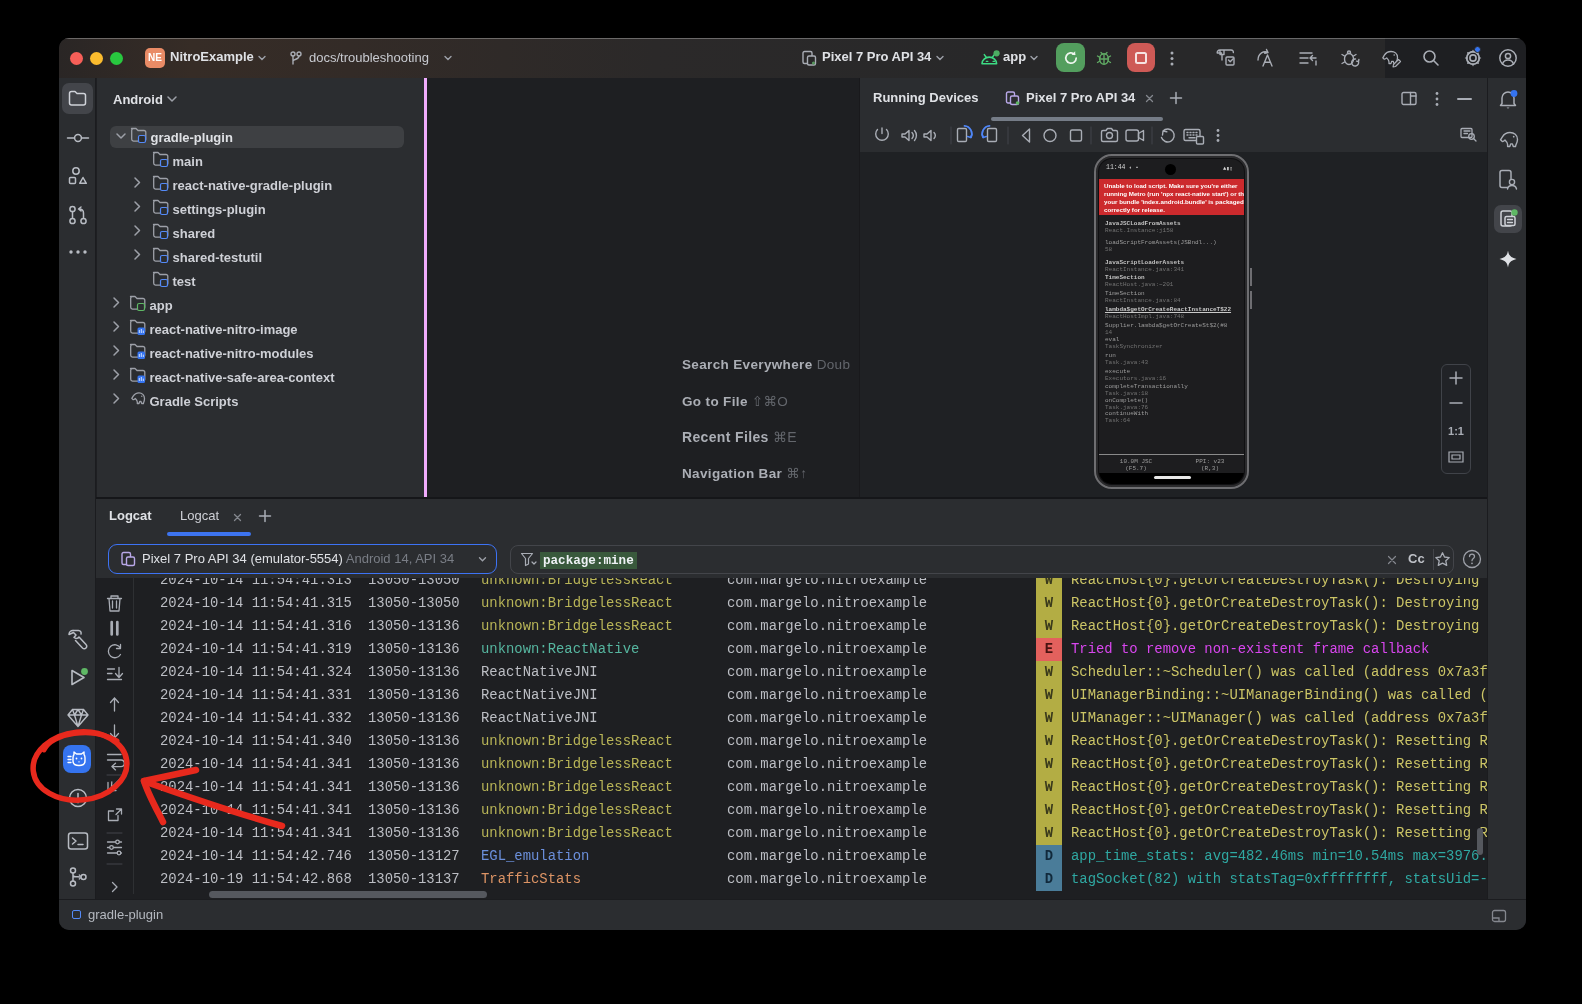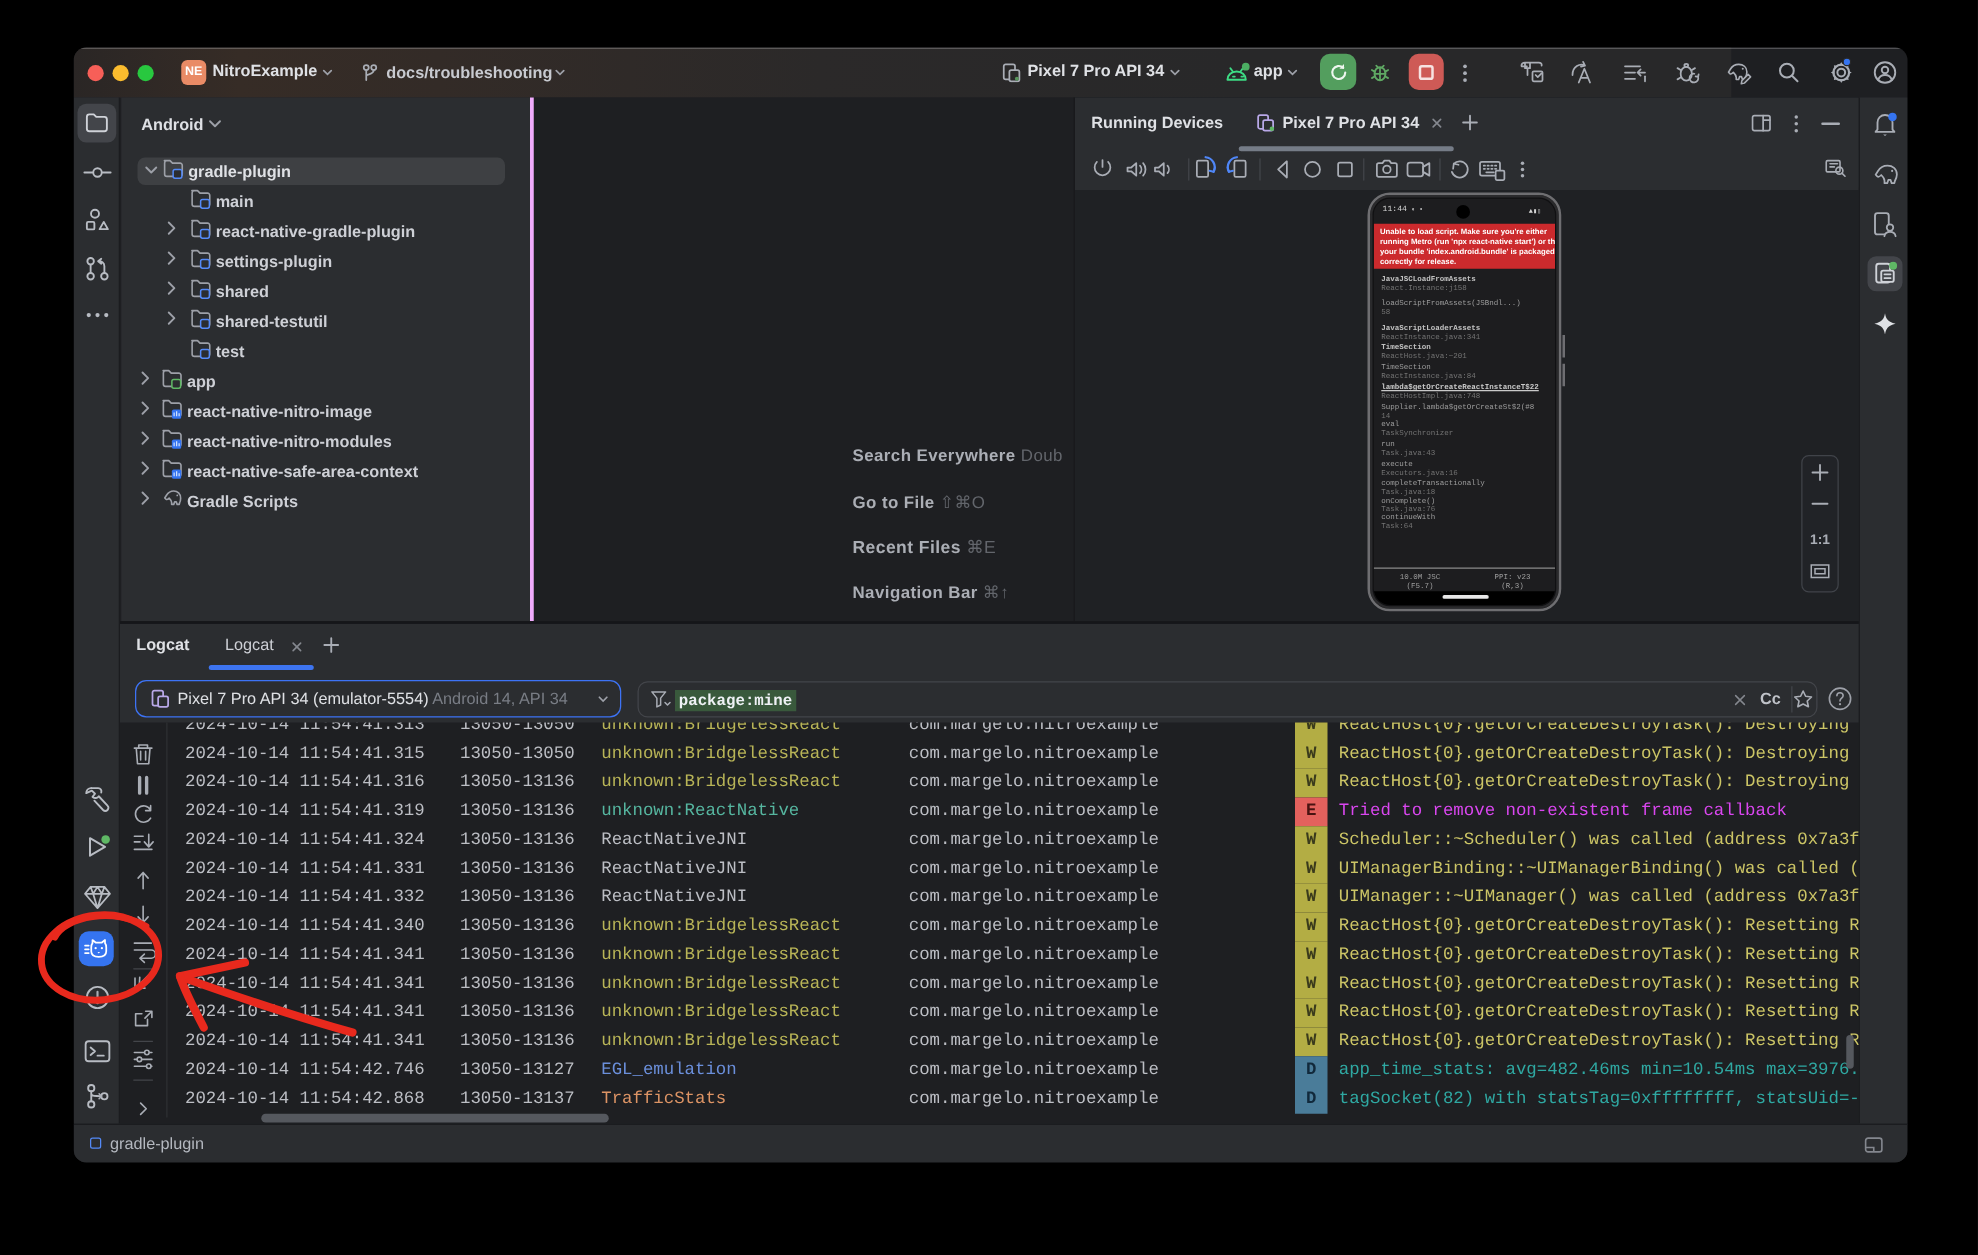--- a/index.html
+++ b/index.html
@@ -8,21 +8,21 @@
   .abs { position:absolute; }
   #win {
     position:absolute; left:59px; top:38px; width:1467px; height:892px;
     background:#1e1f22; border-radius:10px; overflow:hidden;
   }
   .mono { font-family:"Liberation Mono", monospace; }
   svg { display:block; }
   .icostroke { stroke:#a9adb5; fill:none; stroke-width:1.4; stroke-linecap:round; stroke-linejoin:round; }
   .lr { position:absolute; left:0; width:100%; height:23px; line-height:23px; white-space:pre; }
   .lr span { position:absolute; top:0; height:23px; }
-  .c-ts { left:52px; } .c-pid { left:272px; } .c-tag { left:385px; } .c-pkg { left:607px;margin-left:24px; }
+  .c-ts { left:64px; } .c-pid { left:272px; } .c-tag { left:385px; } .c-pkg { left:607px;margin-left:24px; }
   .c-bdg { left:940px; width:26px; text-align:center; font-weight:700; }
   .c-msg { left:975px; }
   .tY { color:#b8b457; } .tT { color:#56b6a0; } .tB { color:#6b8fdb; } .tO { color:#dd9465; }
   .bW { background:#b3ad44; color:#3a3a1c; } .bE { background:#e3615d; color:#471311; } .bD { background:#4a7c99; color:#11293b; }
   .mW { color:#ccc566; } .mE { color:#d946ef; } .mD { color:#2fa8a2; }
 </style>
 </head>
 <body>
 <div id="win">
 
@@ -39,21 +39,21 @@
     <div class="abs" style="left:111px;top:11px;font-size:13px;font-weight:700;color:#dfe1e5;">NitroExample</div>
     <svg class="abs" style="left:198px;top:16px;" width="10" height="8" viewBox="0 0 10 8">
         <path d="M2 2.5 L5 5.5 L8 2.5" stroke="#9da0a8" stroke-width="1.4" fill="none" stroke-linecap="round"></path>
       </svg>
 
     <svg class="abs" style="left:230px;top:13px;" width="14" height="15" viewBox="0 0 14 15">
       <circle cx="4" cy="3" r="2" class="icostroke"></circle>
         <circle cx="10" cy="3" r="2" class="icostroke"></circle>
       <path d="M4 5 L4 13 M10 5 C10 9 4 8 4 10" class="icostroke"></path>
     </svg>
-    <div class="abs" style="left:250px;top:12px;font-size:13px;color:#c8cad0;font-weight:bold;">docs/troubleshooting</div>
+    <div class="abs" style="left:250px;top:12px;font-size:13px;color:#c8cad0;">docs/troubleshooting</div>
     <svg class="abs" style="left:384px;top:16px;" width="10" height="8" viewBox="0 0 10 8">
         <path d="M2 2.5 L5 5.5 L8 2.5" stroke="#9da0a8" stroke-width="1.4" fill="none" stroke-linecap="round"></path>
       </svg>
 
     <svg class="abs" style="left:742px;top:12px;" width="16" height="16" viewBox="0 0 16 16">
       <rect x="2" y="1.5" width="9" height="12" rx="1.5" class="icostroke"></rect>
       <rect x="6.5" y="6" width="8" height="9" rx="1.5" class="icostroke" style="fill:#282829"></rect>
       <circle cx="12.5" cy="13" r="1.6" fill="#57965c" stroke="none"></circle>
     </svg>
     <div class="abs" style="left:763px;top:11px;font-size:13px;font-weight:700;color:#dfe1e5;">Pixel 7 Pro API 34</div>
@@ -553,21 +553,21 @@
       <div class="lr" style="top:59.5px;"><span class="c-ts">2024-10-14 11:54:41.319</span><span class="c-pid">13050-13136</span><span class="c-tag tT">unknown:ReactNative</span><span class="c-pkg">com.margelo.nitroexample</span><span class="c-bdg bE">E</span><span class="c-msg mE">Tried to remove non-existent frame callback</span></div>
       <div class="lr" style="top:82.5px;"><span class="c-ts">2024-10-14 11:54:41.324</span><span class="c-pid">13050-13136</span><span class="c-tag">ReactNativeJNI</span><span class="c-pkg">com.margelo.nitroexample</span><span class="c-bdg bW">W</span><span class="c-msg mW">Scheduler::~Scheduler() was called (address 0x7a3f64d3c220).</span></div>
       <div class="lr" style="top:105.5px;"><span class="c-ts">2024-10-14 11:54:41.331</span><span class="c-pid">13050-13136</span><span class="c-tag">ReactNativeJNI</span><span class="c-pkg">com.margelo.nitroexample</span><span class="c-bdg bW">W</span><span class="c-msg mW">UIManagerBinding::~UIManagerBinding() was called (address 0x7a</span></div>
       <div class="lr" style="top:128.5px;text-decoration:underline;"><span class="c-ts">2024-10-14 11:54:41.332</span><span class="c-pid">13050-13136</span><span class="c-tag">ReactNativeJNI</span><span class="c-pkg">com.margelo.nitroexample</span><span class="c-bdg bW">W</span><span class="c-msg mW">UIManager::~UIManager() was called (address 0x7a3f64d3c250).</span></div>
       <div class="lr" style="top:151.5px;"><span class="c-ts">2024-10-14 11:54:41.340</span><span class="c-pid">13050-13136</span><span class="c-tag tY">unknown:BridgelessReact</span><span class="c-pkg">com.margelo.nitroexample</span><span class="c-bdg bW">W</span><span class="c-msg mW">ReactHost{0}.getOrCreateDestroyTask(): Resetting ReactContext</span></div>
       <div class="lr" style="top:174.5px;"><span class="c-ts">2024-10-14 11:54:41.341</span><span class="c-pid">13050-13136</span><span class="c-tag tY">unknown:BridgelessReact</span><span class="c-pkg">com.margelo.nitroexample</span><span class="c-bdg bW">W</span><span class="c-msg mW">ReactHost{0}.getOrCreateDestroyTask(): Resetting ReactContext</span></div>
       <div class="lr" style="top:197.5px;"><span class="c-ts">2024-10-14 11:54:41.341</span><span class="c-pid">13050-13136</span><span class="c-tag tY">unknown:BridgelessReact</span><span class="c-pkg">com.margelo.nitroexample</span><span class="c-bdg bW">W</span><span class="c-msg mW">ReactHost{0}.getOrCreateDestroyTask(): Resetting ReactContext</span></div>
       <div class="lr" style="top:220.5px;"><span class="c-ts">2024-10-14 11:54:41.341</span><span class="c-pid">13050-13136</span><span class="c-tag tY">unknown:BridgelessReact</span><span class="c-pkg">com.margelo.nitroexample</span><span class="c-bdg bW">W</span><span class="c-msg mW">ReactHost{0}.getOrCreateDestroyTask(): Resetting ReactContext</span></div>
       <div class="lr" style="top:243.5px;"><span class="c-ts">2024-10-14 11:54:41.341</span><span class="c-pid">13050-13136</span><span class="c-tag tY">unknown:BridgelessReact</span><span class="c-pkg">com.margelo.nitroexample</span><span class="c-bdg bW">W</span><span class="c-msg mW">ReactHost{0}.getOrCreateDestroyTask(): Resetting ReactContext</span></div>
       <div class="lr" style="top:266.5px;"><span class="c-ts">2024-10-14 11:54:42.746</span><span class="c-pid">13050-13127</span><span class="c-tag tB">EGL_emulation</span><span class="c-pkg">com.margelo.nitroexample</span><span class="c-bdg bD">D</span><span class="c-msg mD">app_time_stats: avg=482.46ms min=10.54ms max=3976.35ms count=9</span></div>
-      <div class="lr" style="top:289.5px;"><span class="c-ts">2024-10-14 11:54:42.868</span><span class="c-pid">13050-13137</span><span class="c-tag tO">TrafficStats</span><span class="c-pkg">com.margelo.nitroexample</span><span class="c-bdg bD">D</span><span class="c-msg mD">tagSocket(82) with statsTag=0xffffffff, statsUid=-1</span></div>
+      <div class="lr" style="top:289.5px;"><span class="c-ts">2024-10-19 11:54:42.868</span><span class="c-pid">13050-13137</span><span class="c-tag tO">TrafficStats</span><span class="c-pkg">com.margelo.nitroexample</span><span class="c-bdg bD">D</span><span class="c-msg mD">tagSocket(82) with statsTag=0xffffffff, statsUid=-1</span></div>
     </div>
 
     <div class="abs" style="left:113px;top:392px;width:278px;height:7px;background:#55585e;border-radius:4px;"></div>
     <div class="abs" style="left:1381px;top:329px;width:6px;height:27px;background:#55585e;border-radius:3px;"></div>
   </div>
 
   <div class="abs" id="statusbar" style="left:0;top:861px;width:1467px;height:31px;background:#2b2d30;border-top:1px solid #1b1c1f;">
     <div class="abs" style="left:13px;top:10px;width:9px;height:9px;border:1.5px solid #548af7;border-radius:2px;"></div>
     <div class="abs" style="left:29px;top:7px;font-size:13px;color:#b4b8bf;">gradle-plugin</div>
     <svg class="abs" style="left:1432px;top:8px;" width="16" height="16" viewBox="0 0 16 16">

